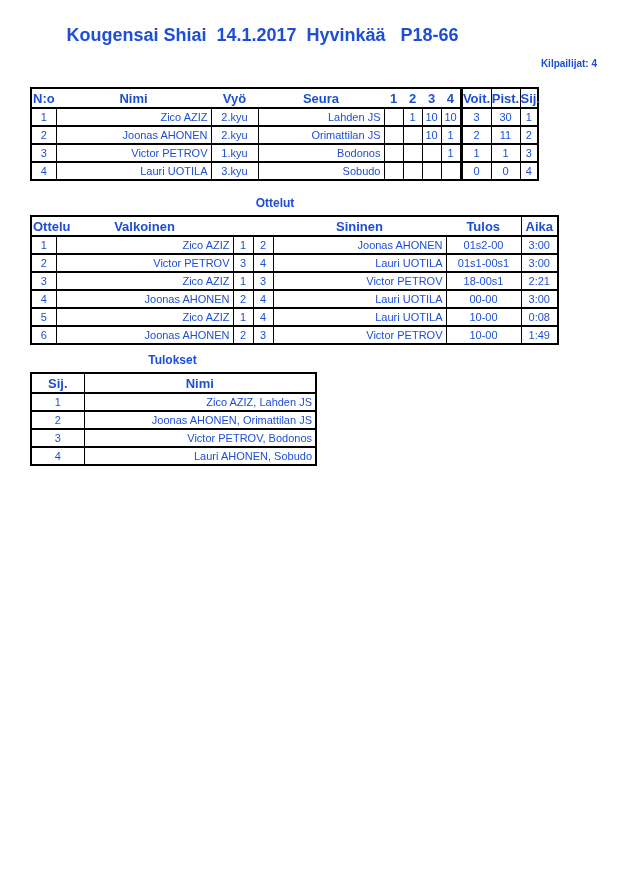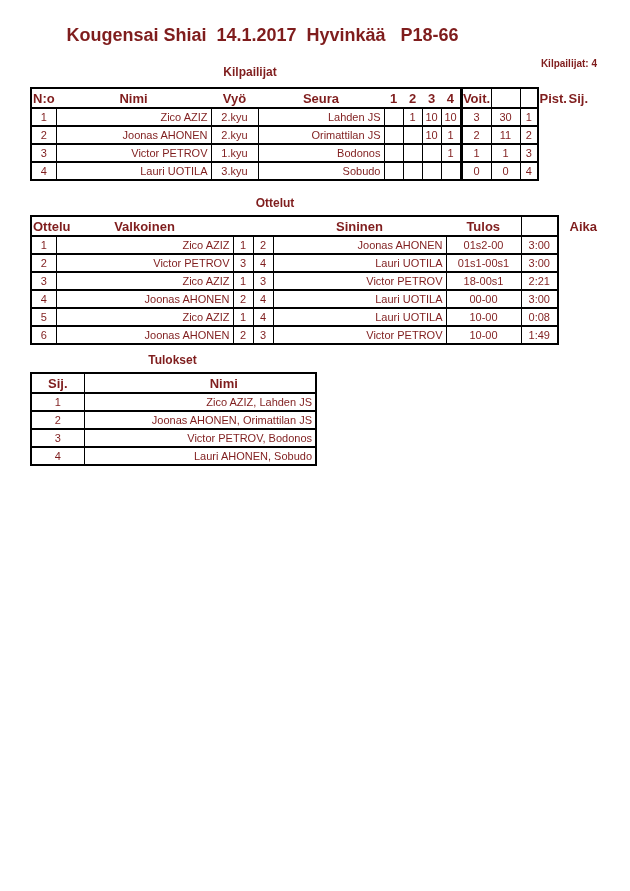--- a/index.html
+++ b/index.html
@@ -1,21 +1,21 @@
 <!DOCTYPE html>
 <html><head>
 <meta charset="utf-8">
 <style>
   html, body { margin: 0; padding: 0; background: #ffffff; }
   .page {
     position: relative;
     width: 630px;
     height: 891px;
     background: #ffffff;
-    color: #7f1d1d;
+    color: #1d4ed8;
     font-family: "Liberation Sans", sans-serif;
     overflow: hidden;
   }
   .doc-title {
     position: absolute;
     top: 25px; left: 0; width: 525px;
     text-align: center;
     font-size: 18px;
     font-weight: bold;
     white-space: pre;
@@ -68,31 +68,30 @@
     border-bottom-width: 2px;
     text-align: center;
     white-space: nowrap;
     overflow: hidden;
     vertical-align: middle;
   }
   th.left, td.left { text-align: left; }
   td.left { padding-left: 6px; text-align: right; }
   th.flush { padding-left: 1px; }
   .thick-l { border-left: 3px solid #000000 !important; margin-left: 20px; }
-  .thin-l  { border-left: 1px solid #000000 !important; padding-left: 48px; }
+  .thin-l  { border-left: 1px solid #000000 !important; }
 </style>
 </head>
 <body>
 
 <div class="page">
 
   <div class="doc-title">Kougensai Shiai  14.1.2017  Hyvinkää   P18-66</div>
   <div class="competitor-count">Kilpailijat: 4</div>
 
-  <div class="section-title" id="kilpailijat-title">Kilpailijat</div>
   <table id="kilpailijat-table">
     <colgroup>
       <col style="width:25px">
         <col style="width:155px">
         <col style="width:47px">
         <col style="width:126px">
       <col style="width:19px">
         <col style="width:19px">
         <col style="width:19px">
         <col style="width:20px">

